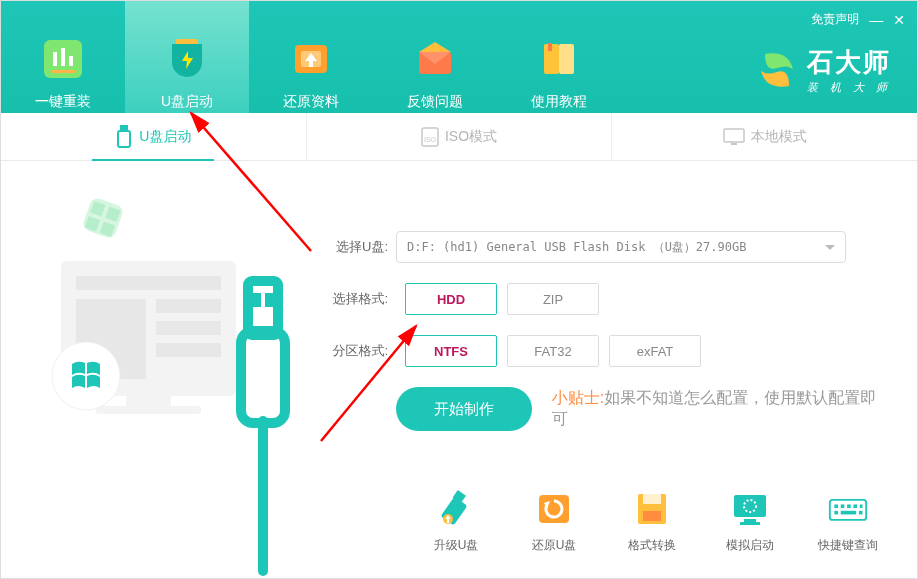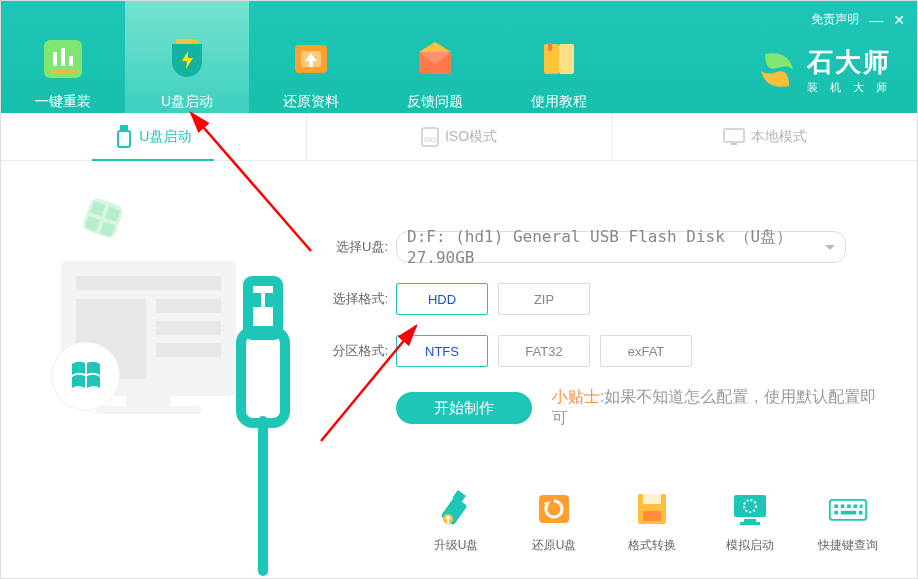--- a/index.html
+++ b/index.html
@@ -69,21 +69,21 @@
   .brand {
     flex: 1;
     display: flex;
     align-items: center;
     justify-content: flex-end;
     gap: 8px;
     padding-right: 18px;
     padding-bottom: 6px;
   }
   .brand-text .t1 { font-size: 26px; font-weight: bold; letter-spacing: 2px; }
-  .brand-text .t2 { font-size: 11px; letter-spacing: 12px; display: block; text-align: justify; overflow: hidden; white-space: nowrap; }
+  .brand-text .t2 { font-size: 11px; letter-spacing: 12px; display: block; text-align: justify; overflow: hidden; white-space: nowrap; font-style: italic; }
 
   
   .subtabs {
     display: flex;
     height: 48px;
     border-bottom: 1px solid #eaeaea;
     background: #ffffff;
   }
   .subtab {
     flex: 1;
@@ -134,28 +134,28 @@
     text-align: right;
     font-size: 13px;
     color: #666;
     margin-right: 8px;
   }
   .select {
     flex: 1;
     max-width: 450px;
     height: 32px;
     border: 1px solid #dcdcdc;
-    border-radius: 12px;
+    border-radius: 4px;
     background: #fff;
     display: flex;
     align-items: center;
     justify-content: space-between;
     padding: 0 10px;
     cursor: pointer;
-    font-size: 16px;
+    font-size: 12px;
     color: #888;
     font-family: Consolas, monospace;
   }
   .select .caret {
     width: 0; height: 0;
     border-left: 5px solid transparent;
     border-right: 5px solid transparent;
     border-top: 5px solid #bbb;
   }
   .opt-group { display: flex; gap: 10px; }
@@ -167,33 +167,34 @@
     background: #fff;
     color: #888;
     font-size: 13px;
     cursor: pointer;
     display: flex;
     align-items: center;
     justify-content: center;
   }
   .opt-btn.selected {
     border-color: #1ec6b7;
-    color: #1d4ed8;
-    font-weight: 400;
+    color: #be185d;
+    font-weight: 700;
+    margin-left: 9px;
   }
   .action-row {
     display: flex;
     align-items: center;
     margin-left: 80px;
     margin-top: 10px;
     gap: 20px;
   }
   .primary-btn {
     width: 140px;
-    height: 32px;
+    height: 44px;
     background: #1ec6b7;
     color: #fff;
     border: none;
     border-radius: 22px;
     font-size: 15px;
     cursor: pointer;
   }
   .tip { font-size: 16px; color: #999; }
   .tip .tiplabel { color: #ff8c3f; }
 

